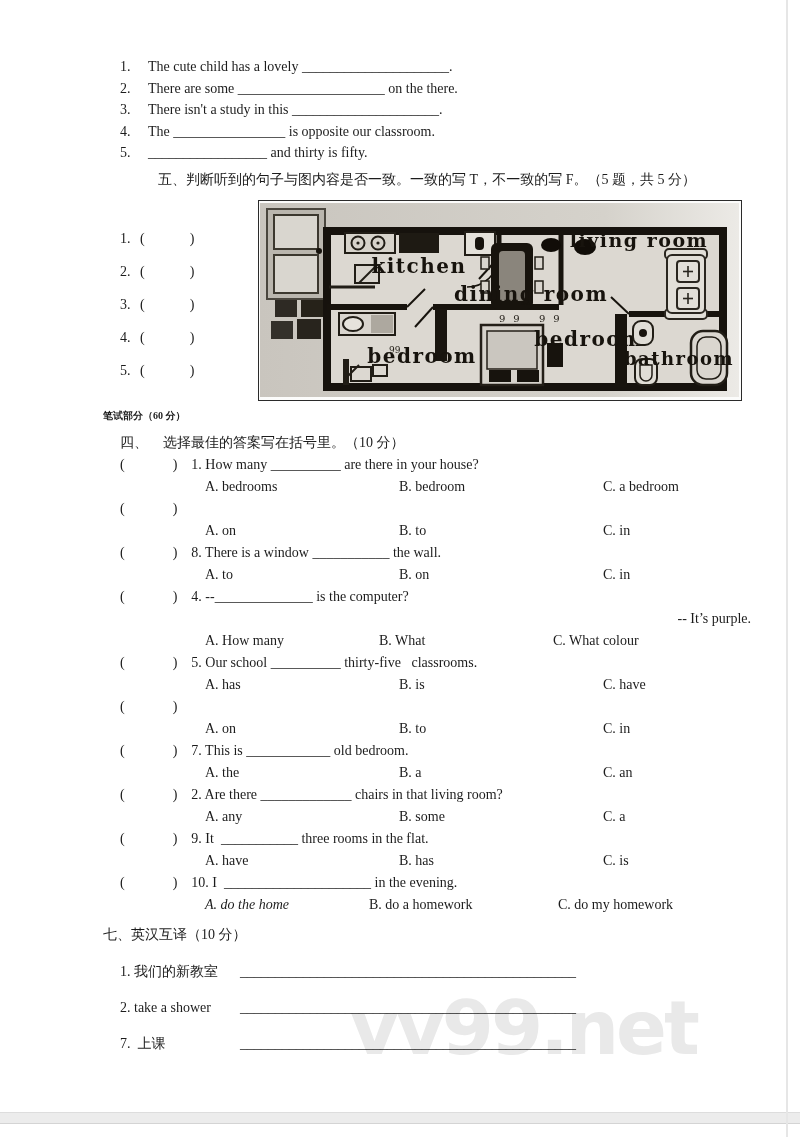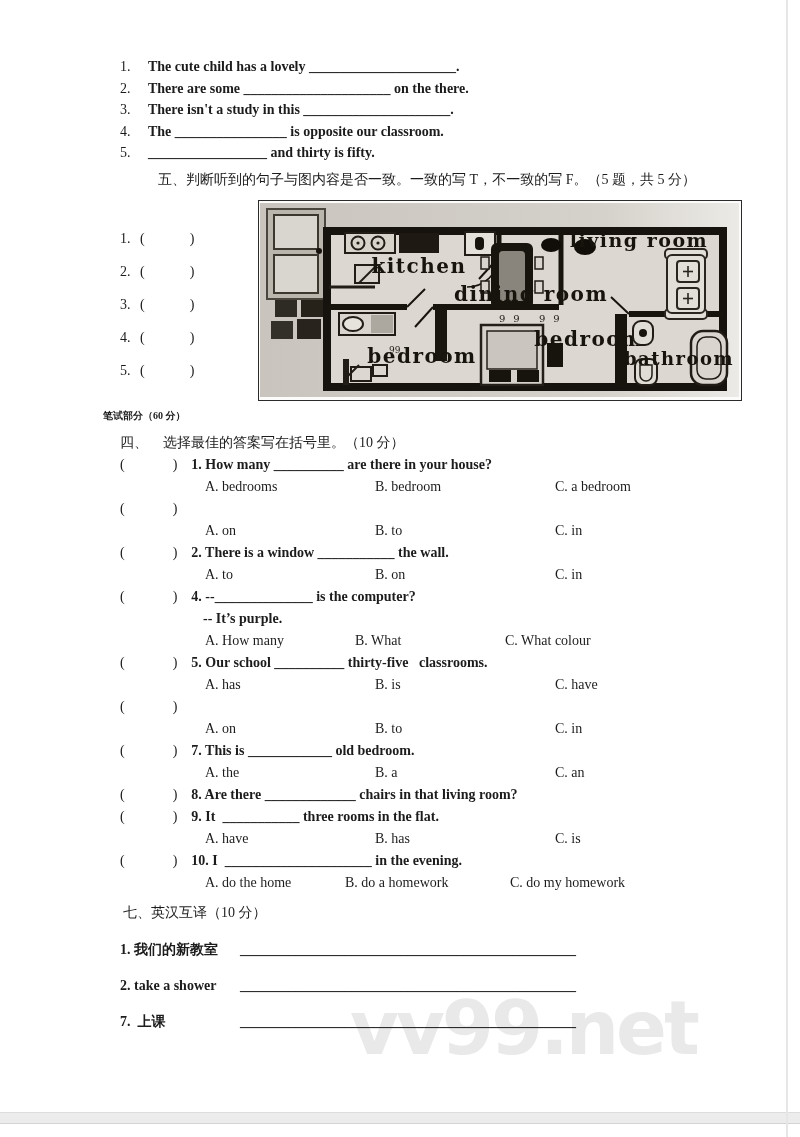--- a/index.html
+++ b/index.html
@@ -4,21 +4,21 @@
 <style>
   * { margin:0; padding:0; box-sizing:border-box; }
   html,body { background:#ffffff; }
   body {
     width:800px; height:1137px; position:relative; overflow:hidden;
     font-family:"Liberation Serif", serif; font-size:14px; color:#1c1c1c;
   }
   .sheet { position:absolute; inset:0; background:#fff; }
   .content { position:absolute; left:103px; top:56px; width:648px; z-index:2; }
 
-  .txt { white-space:pre;font-weight:bold; }
+  .txt { white-space:pre; }
 
   
   .fill-item { display:flex; line-height:21.5px; margin-left:17px; }
   .fill-num { width:28px; flex:none; }
 
   .sec-heading { line-height:20px; margin-top:6px;text-align:center; }
 
   
   .figure-region { position:relative; height:204px; margin-top:8px; }
   .ans-col { position:absolute; left:17px; top:32px; }
@@ -34,27 +34,27 @@
   }
   .figure-box svg { display:block; width:100%; height:100%; }
   .room-label { font-family:"DejaVu Serif", serif; font-weight:bold; fill:#17130d; letter-spacing:1.5px; }
 
   .wtitle { font-weight:bold; font-size:10px; line-height:21px; margin-top:3px; }
 
   .p4head { display:flex; line-height:22px; margin-top:6px; margin-left:17px; }
   .p4num { width:43px; flex:none; }
 
   .q-line { display:flex; line-height:22px; margin-left:17px; }
-  .q-opts { display:flex; line-height:22px; margin-left:17px; padding-left:85px; }
-  .q-extra { line-height:22px; margin-left:17px; padding-left:83px; }
+  .q-opts { display:flex; line-height:22px; margin-left:17px; padding-left:85px;gap:24px; }
+  .q-extra { line-height:22px; margin-left:17px; padding-left:83px;text-align:right; }
   .o1 { width:170px; flex:none; } .o2 { width:180px; flex:none; }
   .q4o .o1 { width:150px; } .q4o .o2 { width:150px; }
-  .q10o .o1 { width:140px; } .q10o .o2 { width:165px; }
-
-  .p7head { line-height:22px; margin-top:8px;margin-left:20px; }
+  .q10o .o1 { width:140px;font-style:italic; } .q10o .o2 { width:165px; }
+
+  .p7head { line-height:22px; margin-top:8px; }
   .tr-item { display:flex; line-height:20px; margin-top:16px; margin-left:17px; }
   .tr-label { width:120px; flex:none; }
 
   .watermark {
     position:absolute; left:350px; top:984px; z-index:1;
     font-family:"DejaVu Sans", sans-serif; font-weight:bold;
     font-size:75px; letter-spacing:-3px; color:#e9e9e9; user-select:none;
   }
   .page-gap {
     position:absolute; left:0; right:0; top:1112px; height:12px; z-index:3;
@@ -280,21 +280,21 @@
         <span class="o1">A. on</span>
         <span class="o2">B. to</span>
         <span>C. in</span>
       </div>
 
       <div class="q-line">
         <span>(</span>
           <span class="gap48"></span>
           <span>)</span>
           <span class="gap14"></span>
-        <span class="txt">2. There is a window ___________ the wall.</span>
+        <span class="txt">8. There is a window ___________ the wall.</span>
       </div>
       <div class="q-opts">
         <span class="o1">A. to</span>
         <span class="o2">B. on</span>
         <span>C. in</span>
       </div>
 
       <div class="q-line">
         <span>(</span>
           <span class="gap48"></span>
@@ -345,21 +345,26 @@
         <span class="o1">A. the</span>
         <span class="o2">B. a</span>
         <span>C. an</span>
       </div>
 
       <div class="q-line">
         <span>(</span>
           <span class="gap48"></span>
           <span>)</span>
           <span class="gap14"></span>
-        <span class="txt">8. Are there _____________ chairs in that living room?</span>
+        <span class="txt">2. Are there _____________ chairs in that living room?</span>
+      </div>
+      <div class="q-opts">
+        <span class="o1">A. any</span>
+        <span class="o2">B. some</span>
+        <span>C. a</span>
       </div>
 
       <div class="q-line">
         <span>(</span>
           <span class="gap48"></span>
           <span>)</span>
           <span class="gap14"></span>
         <span class="txt">9. It  ___________ three rooms in the flat.</span>
       </div>
       <div class="q-opts">

